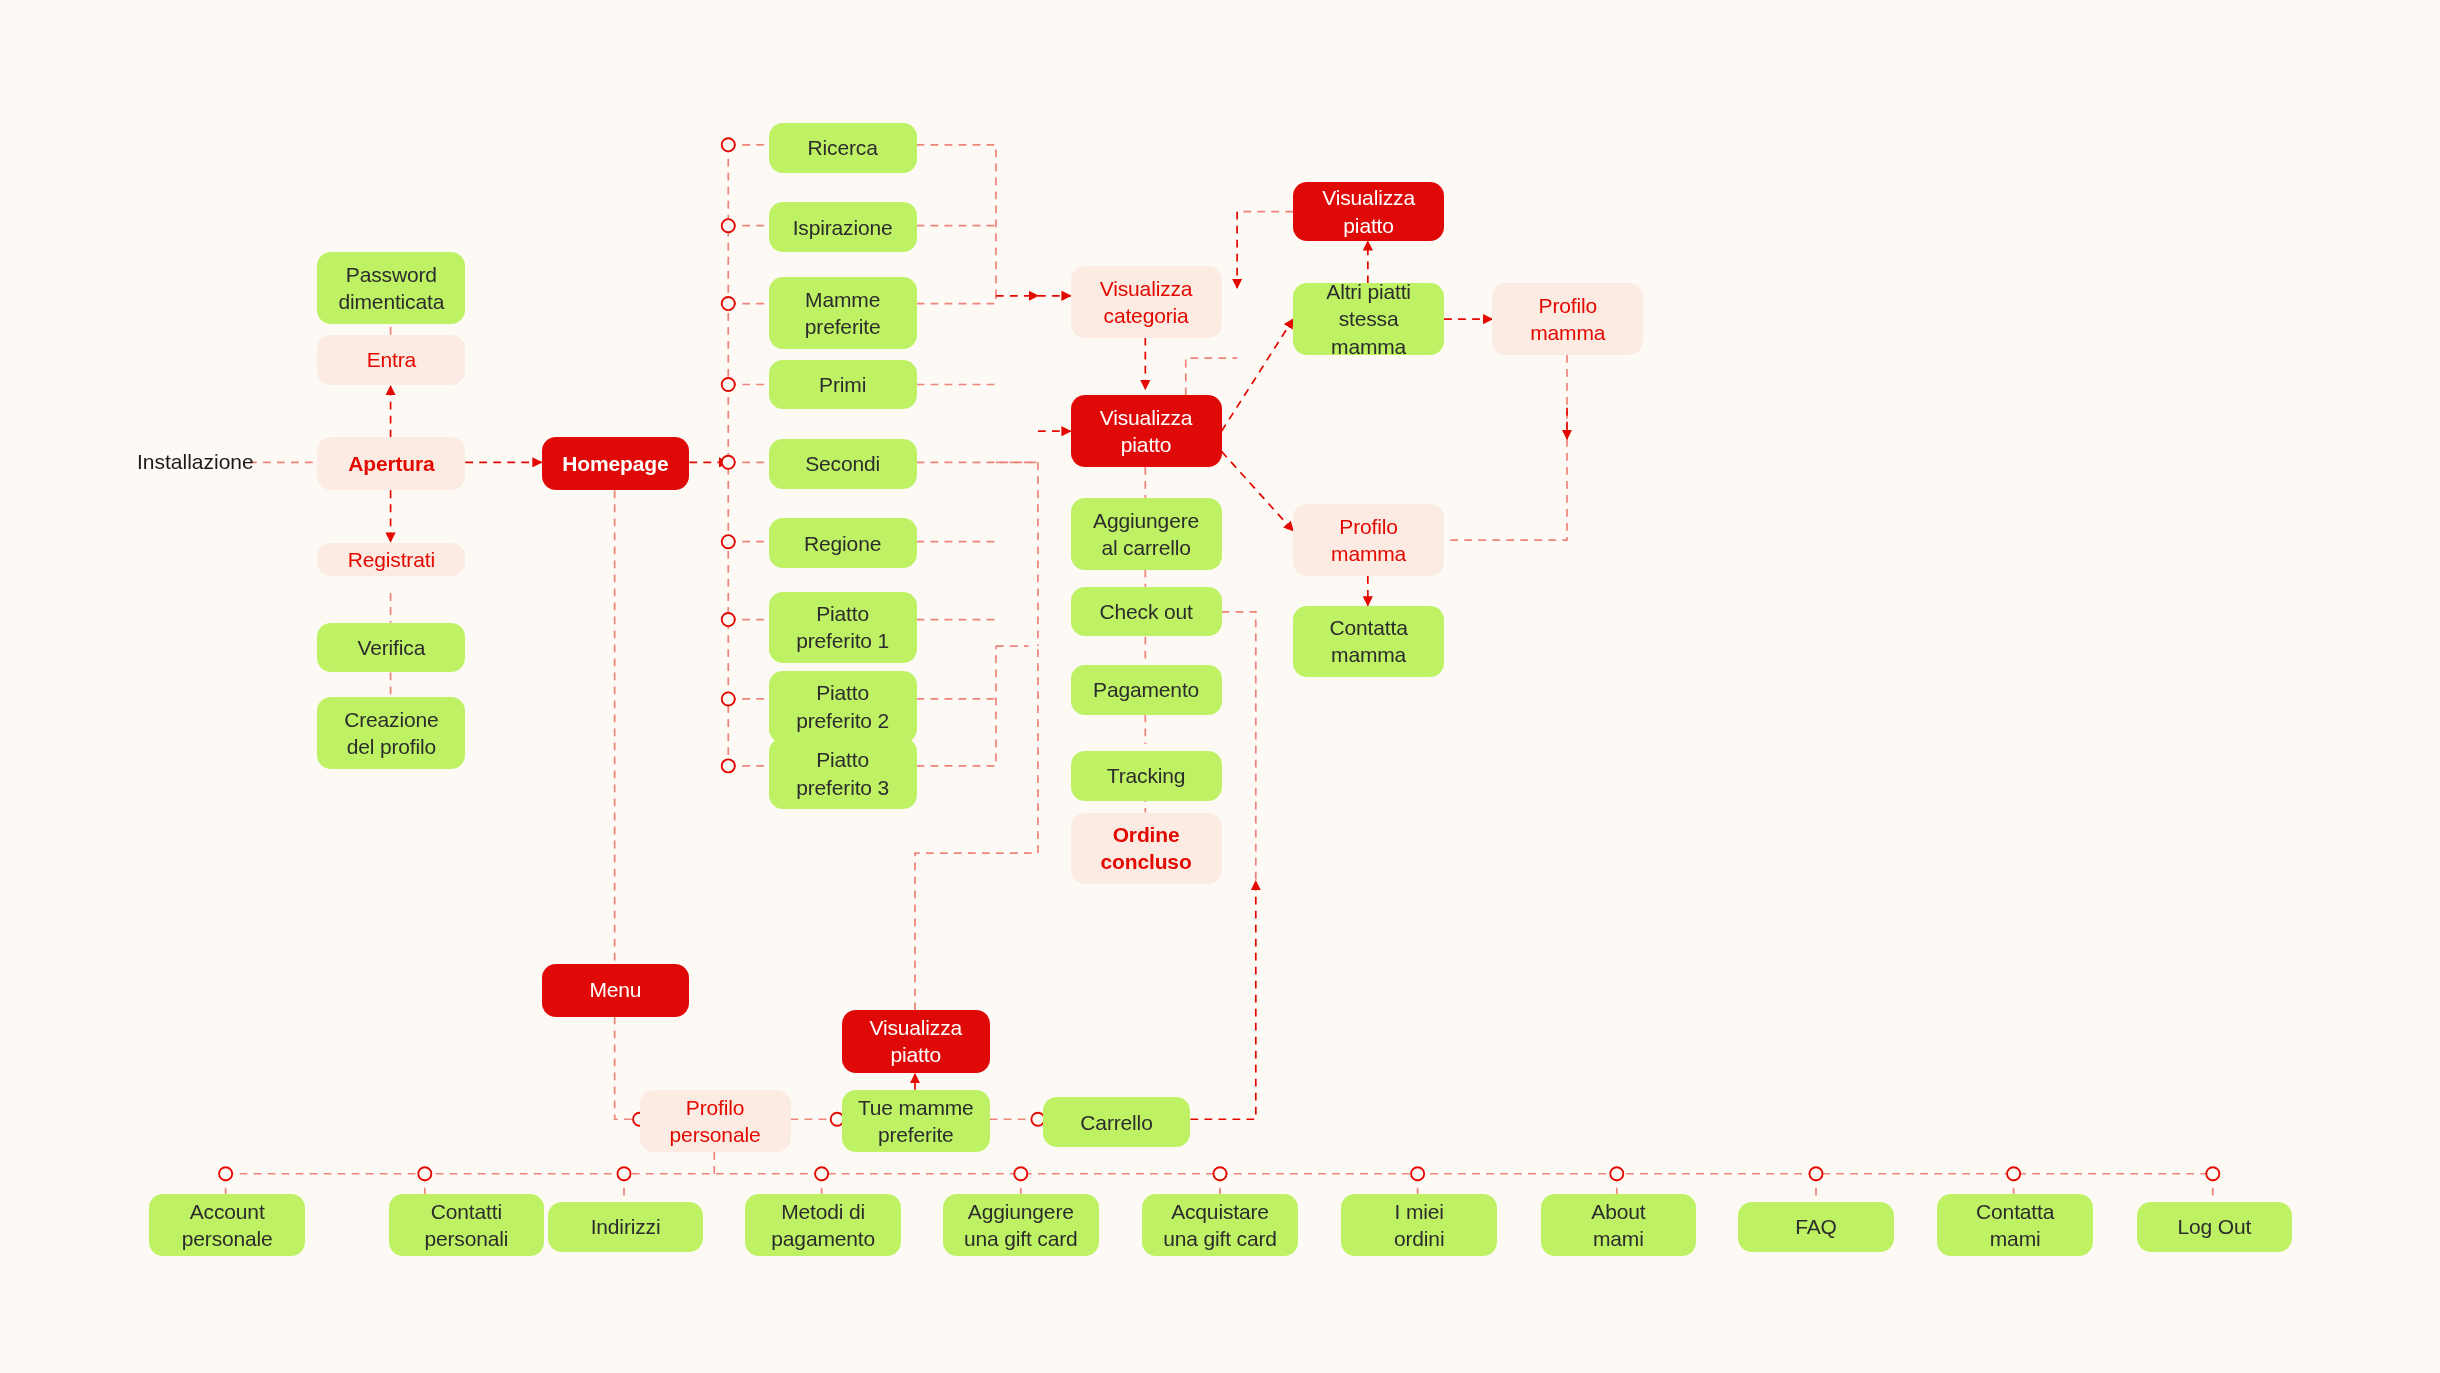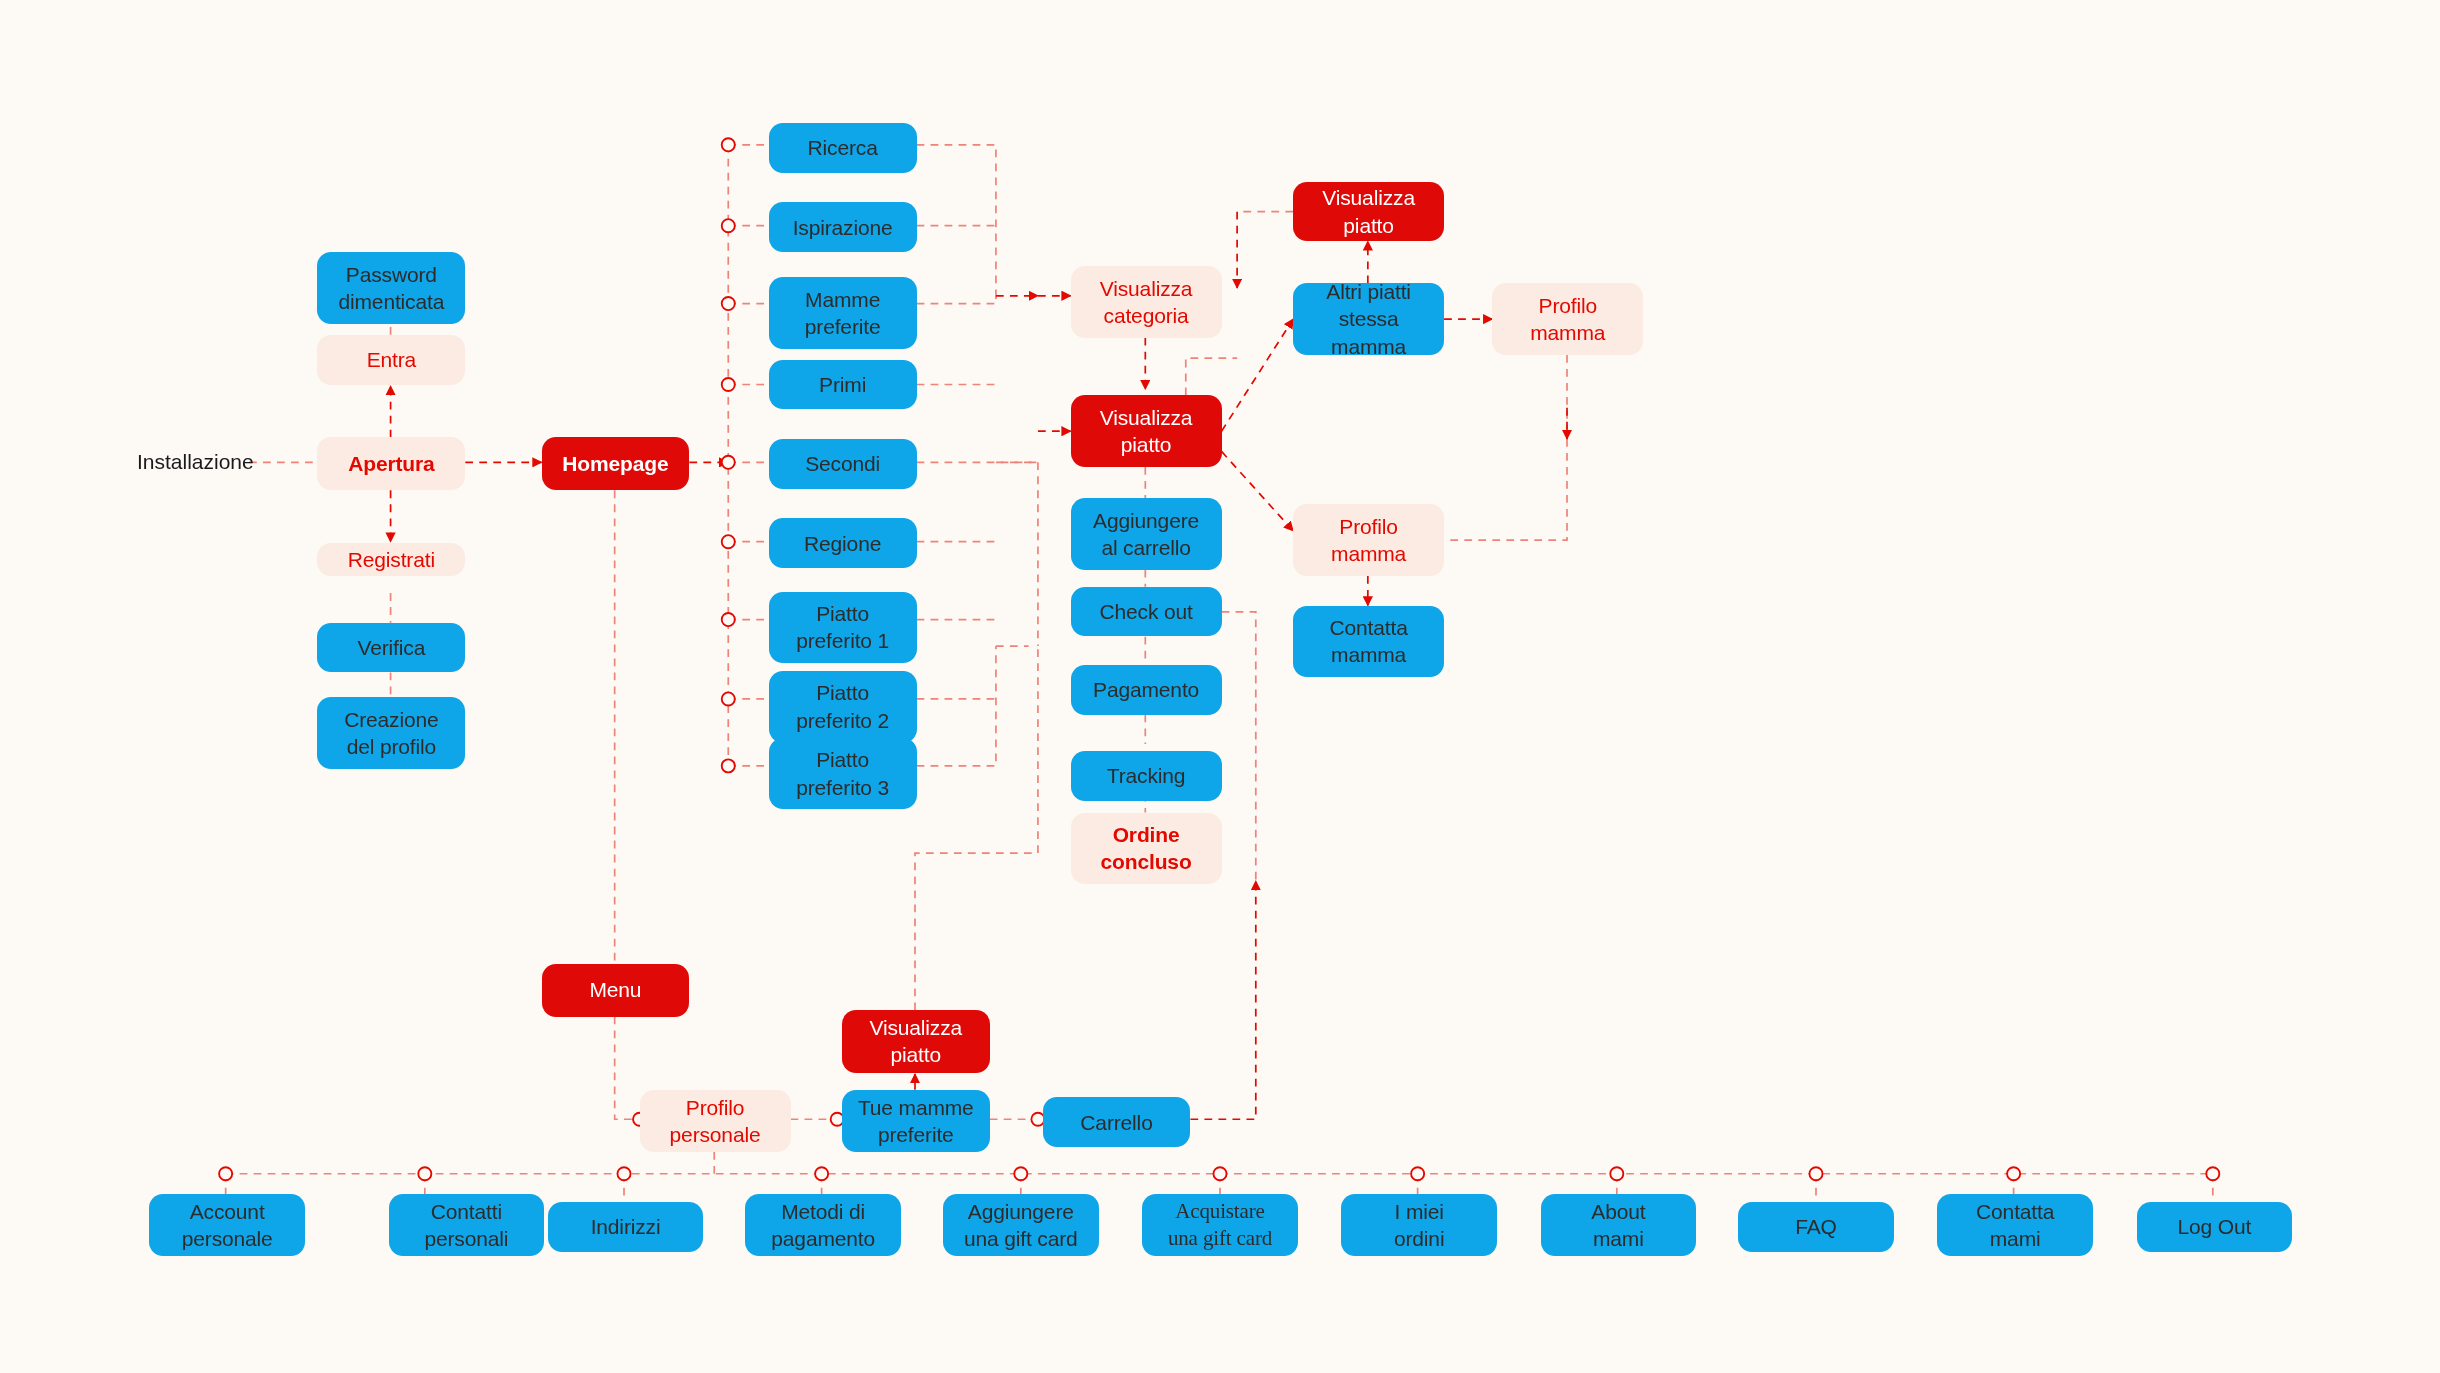--- a/index.html
+++ b/index.html
@@ -33,21 +33,21 @@
     display: flex;
     align-items: center;
     justify-content: center;
     text-align: center;
     line-height: 1.30;
     font-size: 21px;
     letter-spacing: -0.15px;
     white-space: pre-line;
     padding: 4px 8px;
   }
-  .node.light      { background: #0ea5e9; color: #2C2C2C; }
+  .node.light      { background: #bef264; color: #2C2C2C; }
   .node.light-red  { background: #FBEBE2; color: #E30900; }
   .node.light-bold { background: #FBEBE2; color: #E30900; font-weight: bold; }
   .node.solid      { background: #DF0A08; color: #FFFFFF; }
   .node.solid-b    { background: #DF0A08; color: #FFFFFF; font-weight: bold; }
   .plain-label {
     position: absolute;
     font-size: 21px;
     font-weight: normal;
     color: #1A1A1A;
     white-space: nowrap;
@@ -253,21 +253,21 @@
       <div class="node light" style="left: 1042.6px; top: 1097.47px; width: 147.832px; height: 49.8141px;">Carrello</div>
       <div class="node light" style="left: 149.388px; top: 1193.98px; width: 155.612px; height: 62.2676px;">Account
 personale</div>
       <div class="node light" style="left: 348.571px; top: 1193.98px; width: 155.612px; height: 62.2676px; margin-left: 40px;">Contatti
 personali</div>
       <div class="node light" style="left: 547.755px; top: 1201.76px; width: 155.612px; height: 49.8141px;">Indirizzi</div>
       <div class="node light" style="left: 745.383px; top: 1193.98px; width: 155.612px; height: 62.2676px;">Metodi di
 pagamento</div>
       <div class="node light" style="left: 943.01px; top: 1193.98px; width: 155.612px; height: 62.2676px;">Aggiungere
 una gift card</div>
-      <div class="node light" style="left: 1142.19px; top: 1193.98px; width: 155.612px; height: 62.2676px; font-family: Liberation Serif, serif;">Acquistare
+      <div class="node light" style="left: 1142.19px; top: 1193.98px; width: 155.612px; height: 62.2676px;">Acquistare
 una gift card</div>
       <div class="node light" style="left: 1341.38px; top: 1193.98px; width: 155.612px; height: 62.2676px; text-align: center;">I miei
 ordini</div>
       <div class="node light" style="left: 1540.56px; top: 1193.98px; width: 155.612px; height: 62.2676px;">About
 mami</div>
       <div class="node light" style="left: 1738.19px; top: 1201.76px; width: 155.612px; height: 49.8141px;">FAQ</div>
       <div class="node light" style="left: 1937.37px; top: 1193.98px; width: 155.612px; height: 62.2676px;">Contatta
 mami</div>
       <div class="node light" style="left: 2136.56px; top: 1201.76px; width: 155.612px; height: 49.8141px;">Log Out</div>
     </div>

